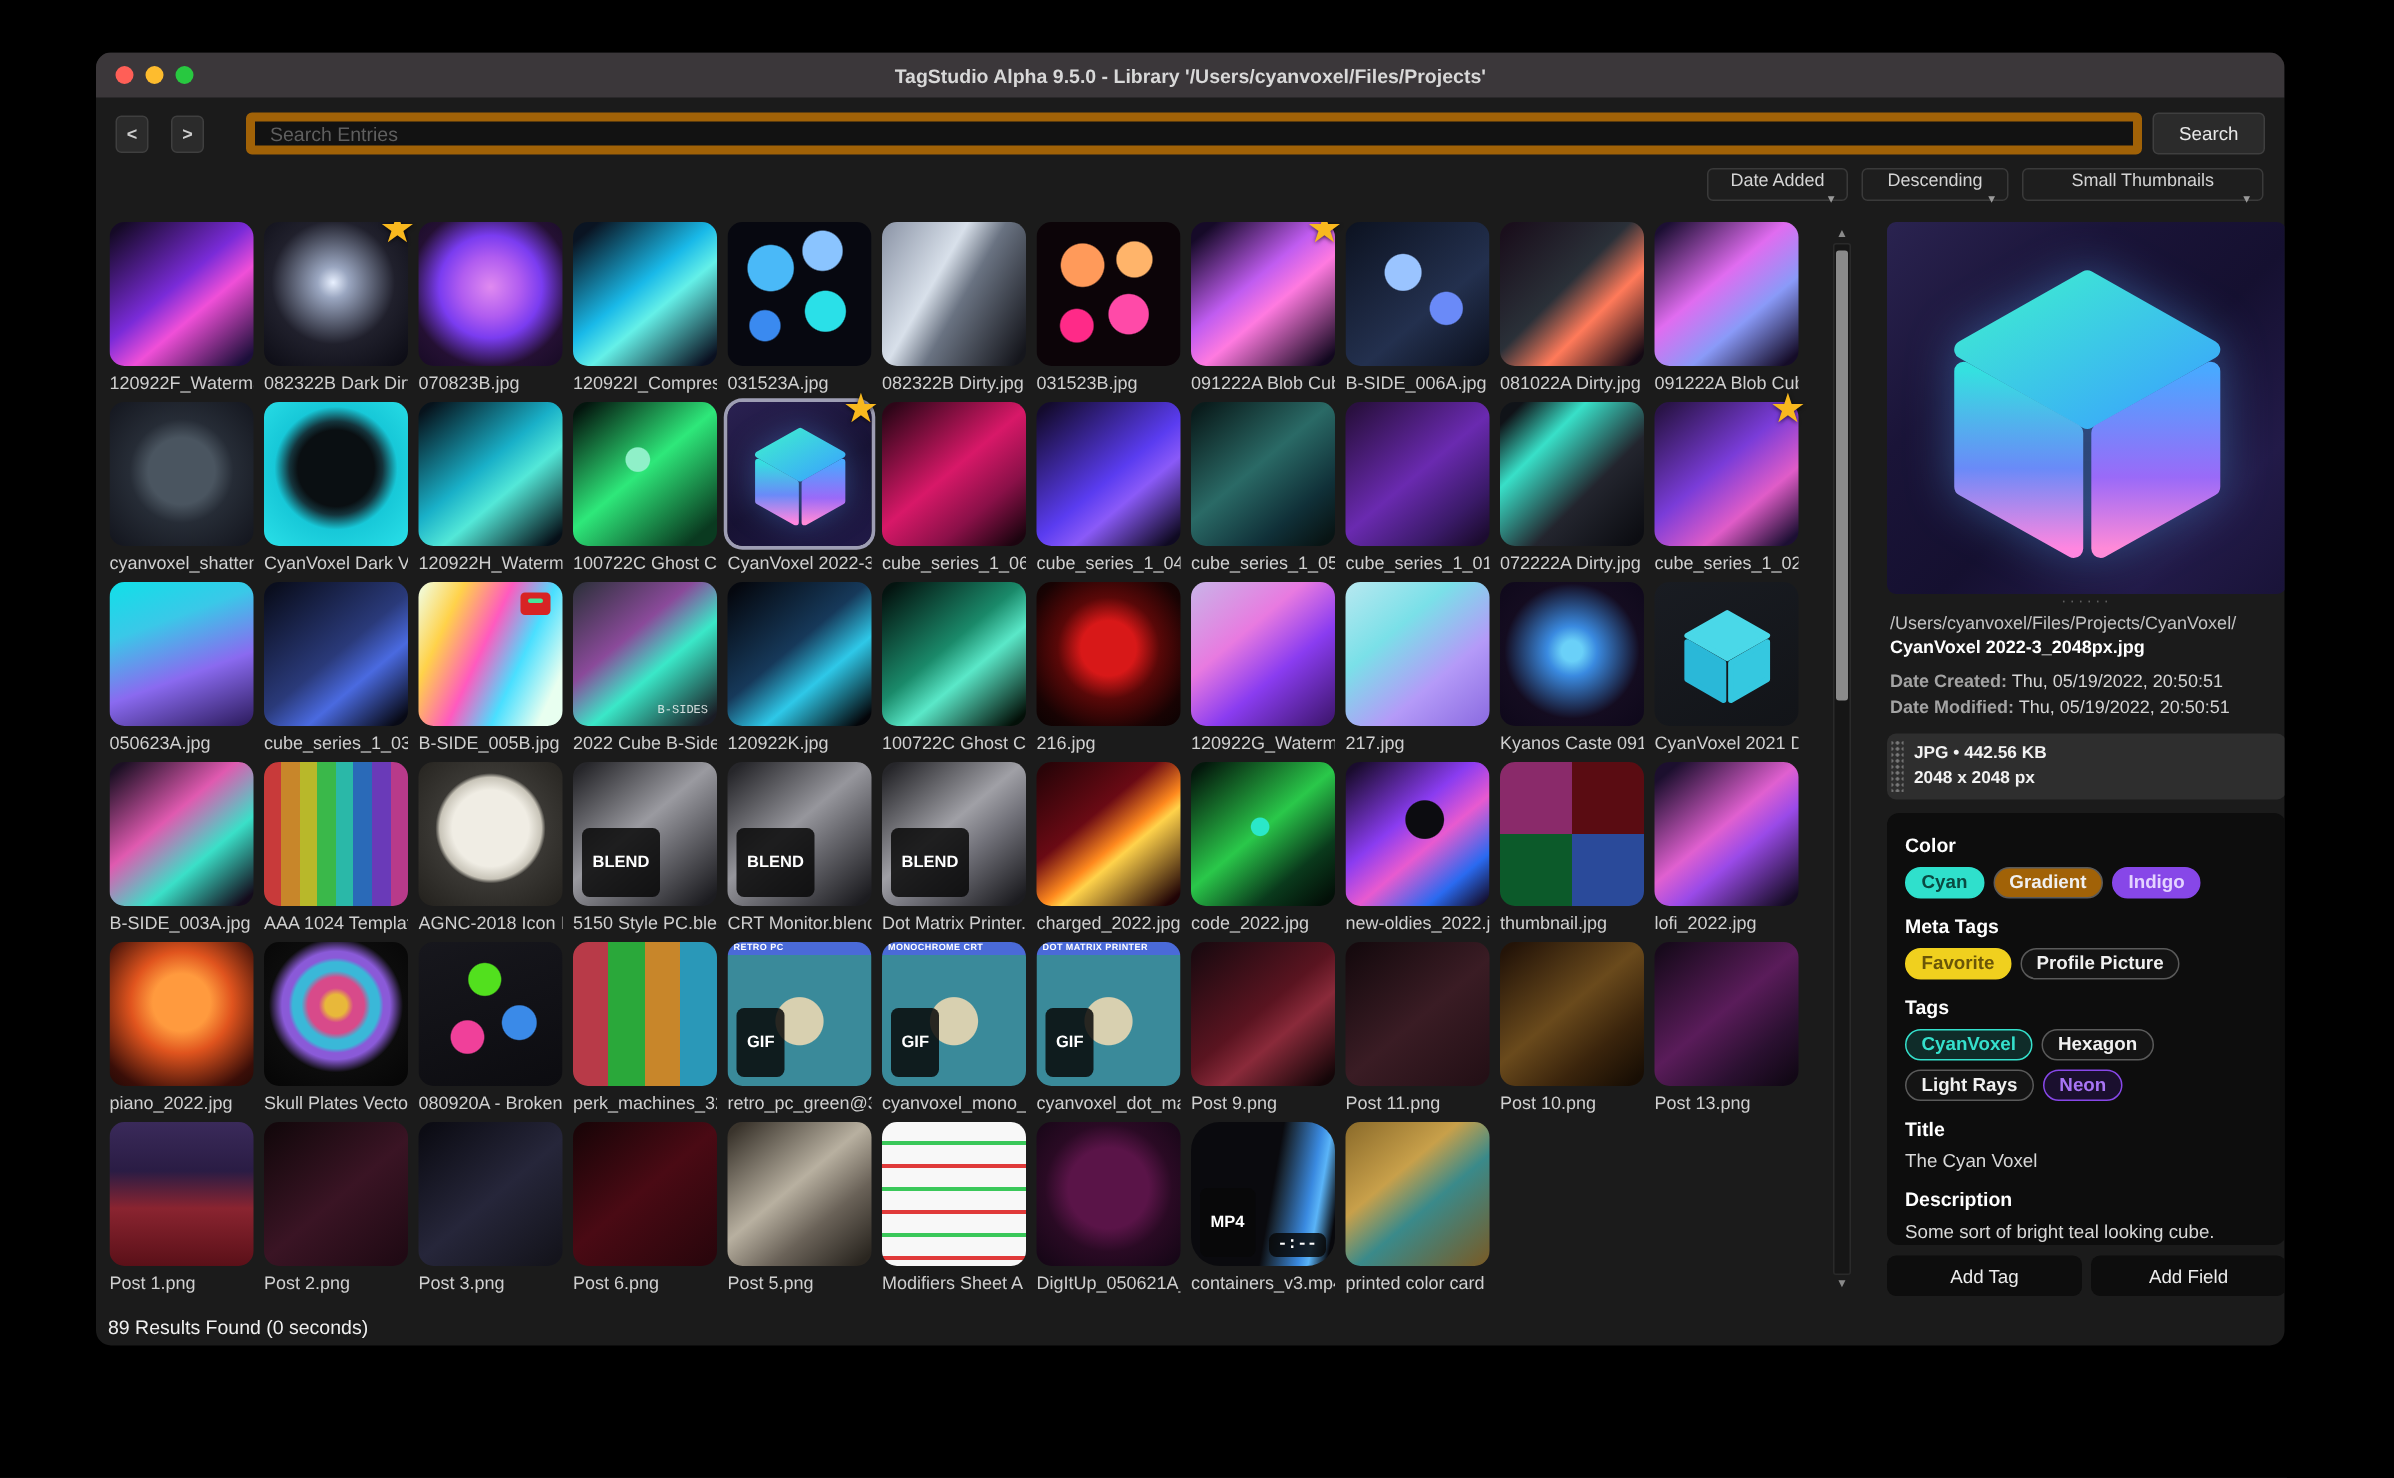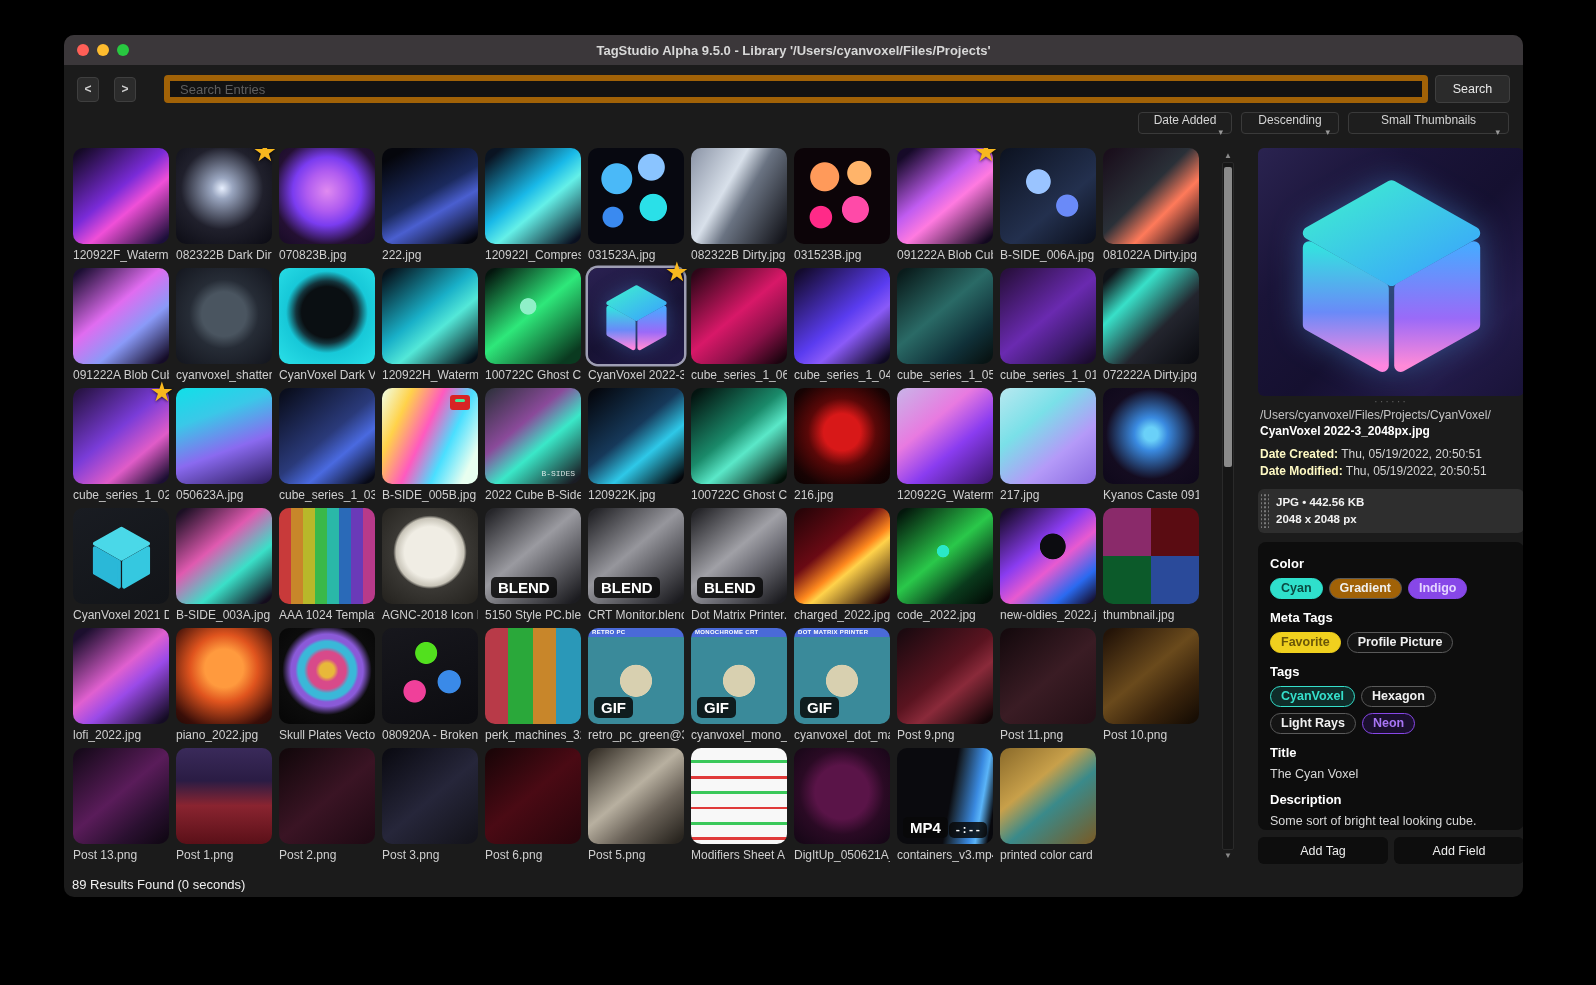--- a/index.html
+++ b/index.html
@@ -23,41 +23,41 @@
   .dd .chev { color:#9a9a9a; font-size:9px; margin-left:auto; padding-left:10px; }
   .dd-w1 { width:94px; } .dd-w2 { width:98px; } .dd-w3 { width:161px; }
   
   .main { position:absolute; top:113px; left:9px; right:0; bottom:0; }
   .grid { position:absolute; left:0; top:0; width:1136px; height:716px; overflow:hidden; display:grid; grid-template-columns:repeat(11,96px); column-gap:7px; row-gap:6px; align-content:start; }
   .cell { width:96px; position:relative; }
   .thumb { width:96px; height:96px; border-radius:10px; position:relative; overflow:hidden; background:#222; }
   .thumb.selected { box-shadow:0 0 0 2.5px #9e9eb4; }
   .fname { font-size:12px; color:#cfcfcf; white-space:nowrap; overflow:hidden; margin-top:4px; height:14px; }
   .star { position:absolute; top:-9px; right:-5px; font-size:27px; color:#f8b81e; text-shadow:0 1px 3px rgba(0,0,0,.7); z-index:3; line-height:1; }
-  .badge { position:absolute; left:6px; bottom:6px; background:rgba(8,8,8,.85); color:#fff; font-weight:bold; font-size:15px; padding:2px 7px; border-radius:5px;margin-top:21px; }
+  .badge { position:absolute; left:6px; bottom:6px; background:rgba(8,8,8,.85); color:#fff; font-weight:bold; font-size:11px; padding:17px 7px; border-radius:5px;margin-top:21px; }
   .badge-br { position:absolute; right:6px; bottom:6px; background:rgba(8,8,8,.85); color:#fff; font-weight:bold; font-size:11px; padding:2px 6px; border-radius:5px;font-family:Liberation Mono, monospace; }
   .badge-br.plain { background:none; font-size:8px; font-weight:normal; color:rgba(255,255,255,.8); padding:0; }
   .archivebox { position:absolute; top:7px; right:8px; width:20px; height:15px; background:#d82424; border-radius:3px; }
   .archivebox::after { content:''; position:absolute; left:25%; top:4px; width:50%; height:3px; background:#45e89a; border-radius:2px; }
   .strip { position:absolute; top:0; left:0; right:0; height:9px; font-size:6px; line-height:9px; color:#fff; padding-left:4px; letter-spacing:.3px; font-weight:bold; }
   .cube { position:absolute; inset:0; margin:auto; width:76%; height:76%; filter:drop-shadow(0 0 10px rgba(90,160,255,.35)); }
   
   .vscroll { position:absolute; left:1148px; top:2px; width:14px; height:712px; display:flex; flex-direction:column; align-items:center; }
   .sb-arrow { height:12px; color:#8a8a8a; font-size:8px; line-height:12px; }
   .sb-track { flex:1; width:12px; background:#161616; border:1px solid #2a2a2a; border-radius:2px; position:relative; }
   .sb-thumb { position:absolute; left:1px; top:4px; width:8px; height:300px; background:#8a8a8a; border-radius:2px; }
   
   .panel { position:absolute; left:1185px; top:0; width:266px; height:716px; display:flex; flex-direction:column; }
   .preview { height:248px; border-radius:6px; background:linear-gradient(135deg,#2a2350 0%,#1a1438 30%,#151030 55%,#221a48 80%,#191338 100%); display:flex; align-items:center; justify-content:center; overflow:hidden; flex:none; }
   .preview svg { width:215px; height:215px; filter:drop-shadow(0 0 16px rgba(90,170,255,.4)); }
   .drag-dots { height:12px; text-align:center; color:#5f5f5f; font-size:11px; letter-spacing:2px; line-height:10px; overflow:hidden; flex:none; }
   .pathblock { font-size:12px; color:#c4c4c4; margin:0 2px 7px; line-height:1.3; flex:none; }
   .pathblock .fnameb { font-weight:bold; color:#fff; font-size:12px; }
   .dates { font-size:12px; color:#d4d4d4; margin:0 2px 9px; line-height:1.4; flex:none; }
-  .dates b { color:#fef9c3; }
+  .dates b { color:#a3a3a3; }
   .infobox { display:flex; background:#2e2e2e; border-radius:6px; padding:5px 8px 5px 3px; margin-bottom:9px; font-weight:bold; font-size:11.5px; color:#f2f2f2; line-height:1.5; flex:none; }
   .grip { width:8px; margin-right:7px; background-image:radial-gradient(circle,#7a7a7a 1px,transparent 1.3px); background-size:4px 4px; background-position:center; }
   .fields { flex:1; background:#0d0d0d; border-radius:8px; padding:10px 12px; overflow:hidden; }
   .sechead { font-weight:bold; color:#fff; font-size:13px; margin:4px 0 7px; }
   .pills { display:flex; flex-wrap:wrap; gap:6px; margin-bottom:11px; }
   .pill { border:1.5px solid; border-radius:14px; padding:2px 10px 3px; font-size:12.5px; font-weight:bold; white-space:nowrap; }
   .secval { color:#d8d8d8; font-size:12.5px; margin-bottom:11px; }
   .actions { display:flex; gap:6px; margin-top:7px; flex:none; }
   .actions button { flex:1; height:27px; background:#0d0d0d; border:none; border-radius:6px; color:#ededed; font-size:12.5px; font-family:inherit; }
   
@@ -107,24 +107,20 @@
           <div class="fname">120922F_Watermark</div>
         </div>
         <div class="cell">
           <div class="thumb" style="background: radial-gradient(circle at 48% 42%, rgb(232, 240, 255) 0%, rgb(154, 166, 192) 14%, rgb(32, 32, 44) 55%, rgb(10, 10, 18) 100%);"></div>
           <div class="star">★</div>
           <div class="fname">082322B Dark Dirty</div>
         </div>
         <div class="cell">
           <div class="thumb" style="background: radial-gradient(circle at 50% 45%, rgb(224, 138, 240) 0%, rgb(176, 92, 240) 28%, rgb(122, 60, 240) 48%, rgb(36, 16, 51) 75%, rgb(23, 11, 36) 100%);"></div>
           <div class="fname">070823B.jpg</div>
-        </div>
-        <div class="cell">
-          <div class="thumb" style="background: linear-gradient(150deg, rgb(5, 6, 12) 10%, rgb(27, 42, 94) 48%, rgb(74, 95, 208) 64%, rgb(5, 6, 12) 95%);"></div>
-          <div class="fname">222.jpg</div>
         </div>
         <div class="cell">
           <div class="thumb" style="background: linear-gradient(140deg, rgb(10, 20, 34) 8%, rgb(25, 185, 232) 45%, rgb(100, 240, 232) 60%, rgb(10, 16, 32) 95%);"></div>
           <div class="fname">120922I_Compresse</div>
         </div>
         <div class="cell">
           <div class="thumb" style="background: radial-gradient(circle at 30% 32%, rgb(74, 185, 248) 0px, rgb(74, 185, 248) 16%, transparent 17%), radial-gradient(circle at 66% 20%, rgb(138, 196, 255) 0px, rgb(138, 196, 255) 13%, transparent 14%), radial-gradient(circle at 68% 62%, rgb(42, 224, 232) 0px, rgb(42, 224, 232) 15%, transparent 16%), radial-gradient(circle at 26% 72%, rgb(58, 138, 240) 0px, rgb(58, 138, 240) 10%, transparent 11%), rgb(7, 8, 16);"></div>
           <div class="fname">031523A.jpg</div>
         </div>
         <div class="cell">
@@ -399,21 +395,21 @@
         </div>
         <div class="cell">
           <div class="thumb" style="background: repeating-linear-gradient(rgb(248, 248, 248) 0px, rgb(248, 248, 248) 13%, rgb(58, 200, 90) 13%, rgb(58, 200, 90) 16%, rgb(248, 248, 248) 16%, rgb(248, 248, 248) 29%, rgb(224, 58, 58) 29%, rgb(224, 58, 58) 32%);"></div>
           <div class="fname">Modifiers Sheet A v</div>
         </div>
         <div class="cell">
           <div class="thumb" style="background: radial-gradient(circle at 50% 46%, rgb(90, 20, 72) 0px, rgb(90, 20, 72) 38%, rgb(42, 10, 36) 60%, rgb(18, 6, 20) 100%);"></div>
           <div class="fname">DigItUp_050621A_S</div>
         </div>
         <div class="cell">
-          <div class="thumb" style="background: linear-gradient(100deg, rgb(10, 10, 14) 0px, rgb(10, 10, 14) 55%, rgb(26, 42, 58) 60%, rgb(58, 138, 224) 78%, rgb(90, 180, 248) 84%, rgb(8, 8, 12) 95%);">
+          <div class="thumb" style="background: linear-gradient(100deg, rgb(10, 10, 14) 0px, rgb(10, 10, 14) 55%, rgb(26, 42, 58) 60%, rgb(58, 138, 224) 78%, rgb(90, 180, 248) 84%, rgb(8, 8, 12) 95%); border-radius: 19px;">
             <div class="badge">MP4</div>
             <div class="badge-br">-:--</div>
           </div>
           <div class="fname">containers_v3.mp4</div>
         </div>
         <div class="cell">
           <div class="thumb" style="background: linear-gradient(140deg, rgb(138, 106, 42) 0%, rgb(200, 160, 74) 36%, rgb(58, 138, 138) 58%, rgb(122, 90, 36) 100%);"></div>
           <div class="fname">printed color card i</div>
         </div>
       </div>

